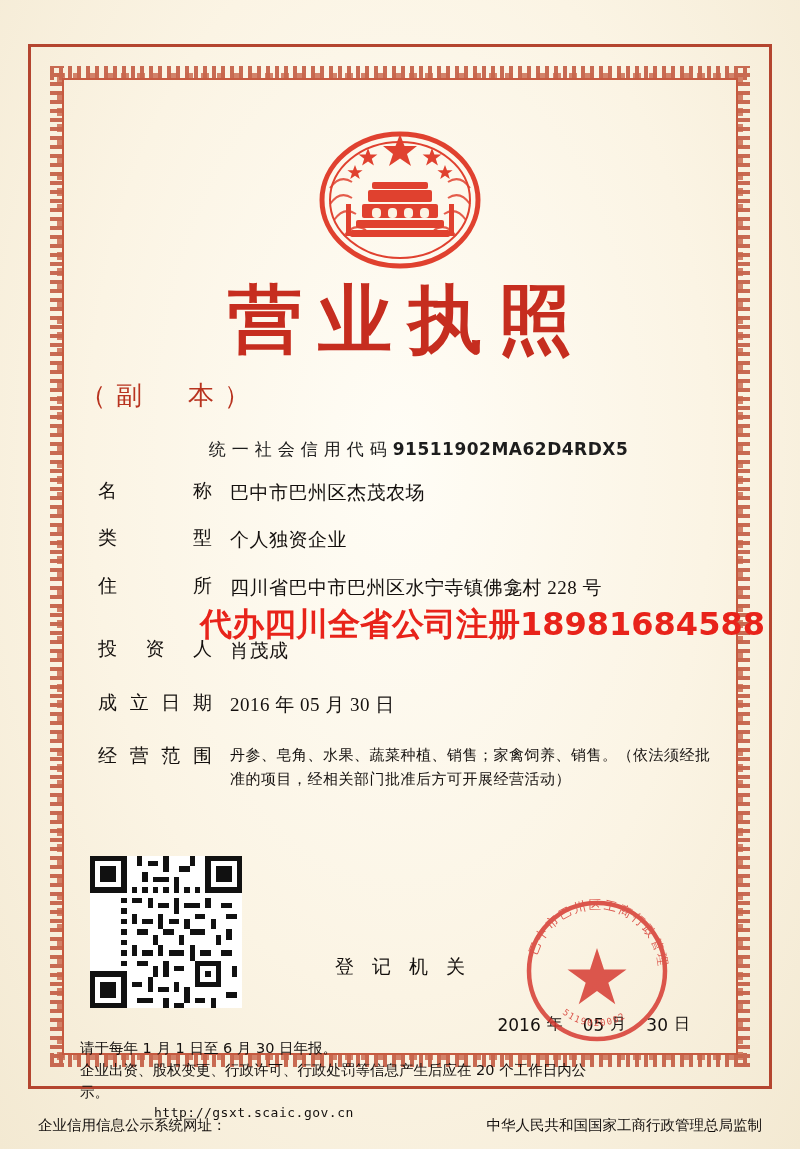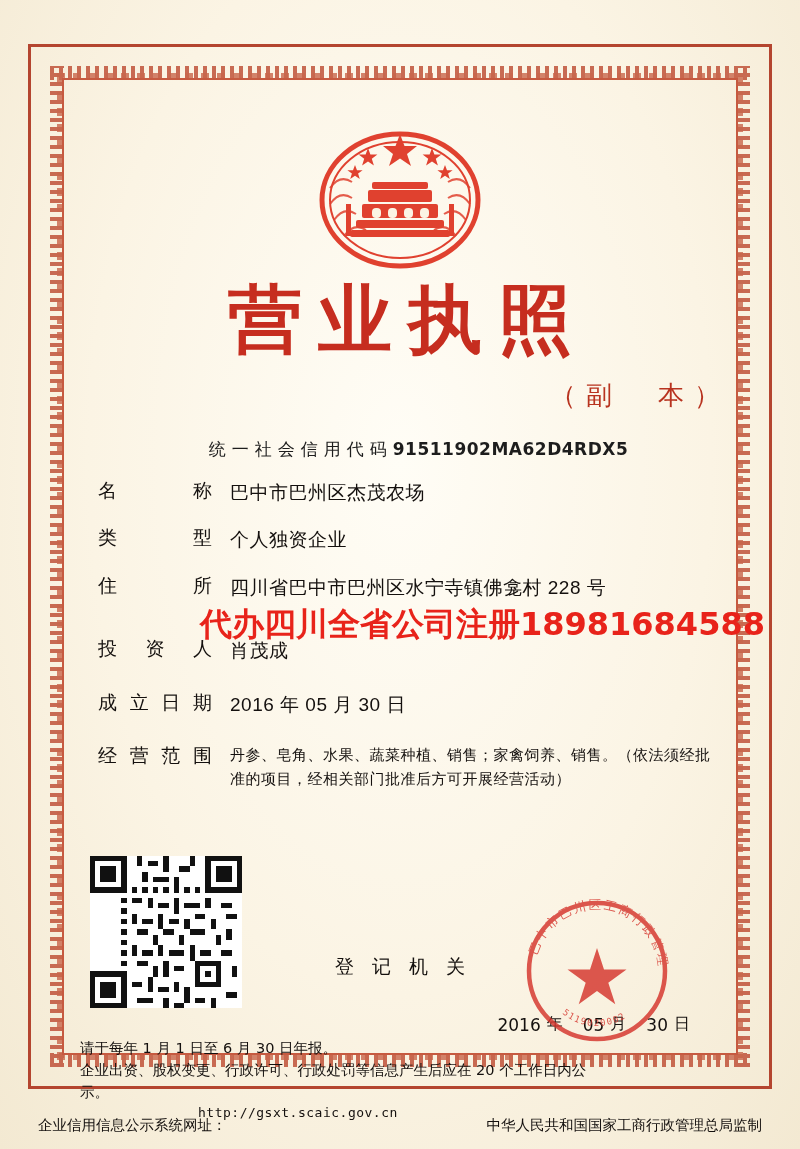--- a/index.html
+++ b/index.html
@@ -106,21 +106,21 @@
     letter-spacing: 16px;
     text-indent: 16px;
     color: #c62d1f;
     line-height: 1;
   }
   .subtitle {
     position: absolute;
     top: 292px;
     left: 0;
     right: 0;
-    text-align: right;
+    text-align: left;
     font-family: Liberation Sans, sans-serif;
     font-size: 26px;
     color: #b8331f;
     letter-spacing: 10px;
     text-indent: 10px;
   }
   .credit-code {
     position: absolute;
     top: 352px;
     left: 0;
@@ -153,21 +153,21 @@
     font-size: 19px;
     color: #14100e;
     display: flex;
     justify-content: space-between;
     padding-right: 18px;
     box-sizing: border-box;
   }
   .field-label span { display: inline-block; }
   .field-value {
     flex: 1;
-    font-family: Liberation Sans, sans-serif;
+    font-family: Liberation Serif, serif;
     font-size: 19px;
     color: #14100e;
     line-height: 1.55;
     letter-spacing: .5px;
   }
   .field-value.small {
     font-size: 15px;
     line-height: 1.6;
   }
 
@@ -248,21 +248,21 @@
     top: 952px;
     font-family: "DejaVu Sans", "Liberation Sans", sans-serif;
     font-size: 14.5px;
     color: #14100e;
     line-height: 1.5;
   }
   .notes .url {
     font-family: "DejaVu Sans Mono", "Liberation Mono", monospace;
     font-size: 13px;
     letter-spacing: .5px;
-    margin-left: 118px;
+    margin-left: 74px;
   }
   .bottom-bar {
     position: absolute;
     left: 38px;
     right: 38px;
     bottom: 14px;
     display: flex;
     justify-content: space-between;
     align-items: flex-end;
     font-family: "DejaVu Sans", "Liberation Sans", sans-serif;

